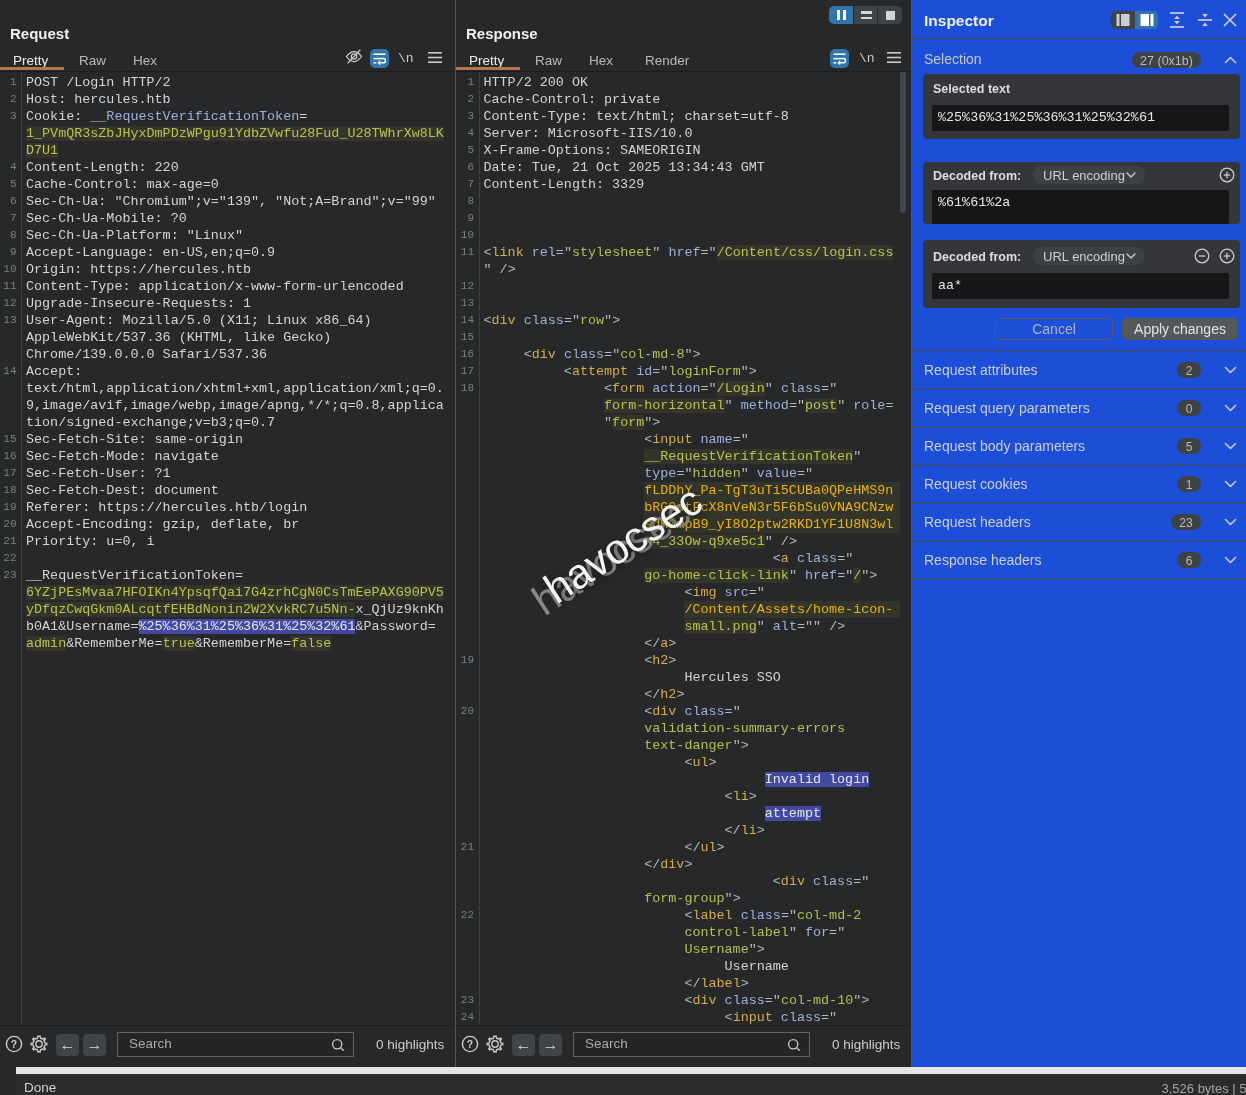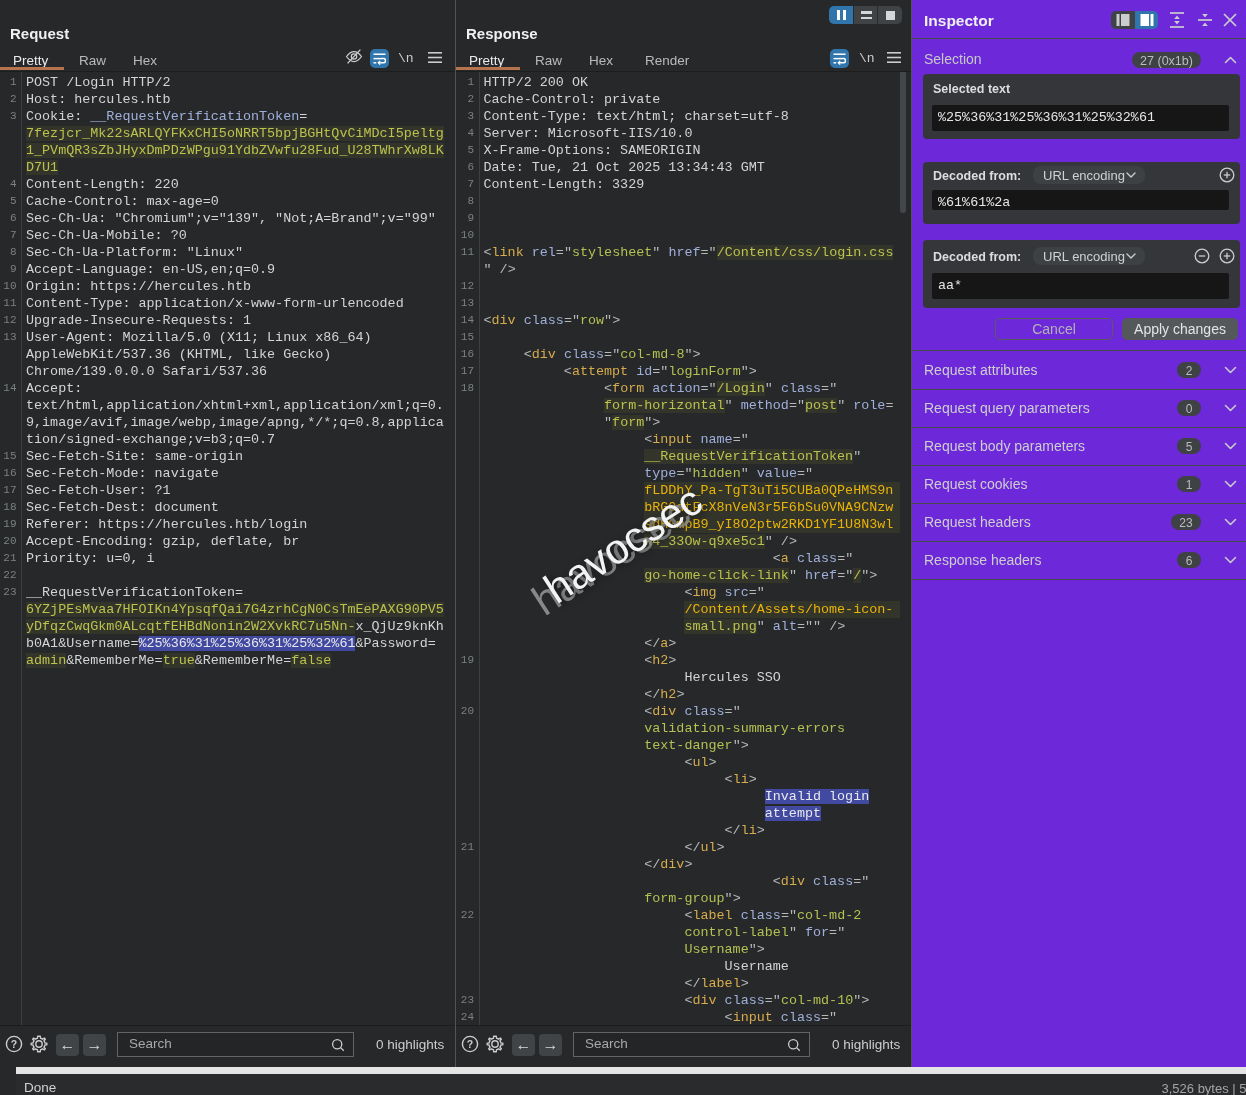--- a/index.html
+++ b/index.html
@@ -67,24 +67,20 @@
 <div class="crow">
             <span class="ln">2</span>
             <span class="ct">Host: hercules.htb</span>
           </div>
 <div class="crow">
             <span class="ln">3</span>
             <span class="ct">Cookie: <span class="b">__RequestVerificationToken</span>=</span>
           </div>
 <div class="crow">
             <span class="ln"></span>
-            <span class="ct"><span class="o">7fezjcr_Mk22sARLQYFKxCHI5oNRRT5bpjBGHtQvCiMDcI5peltg</span></span>
-          </div>
-<div class="crow">
-            <span class="ln"></span>
             <span class="ct"><span class="o">1_PVmQR3sZbJHyxDmPDzWPgu91YdbZVwfu28Fud_U28TWhrXw8LK</span></span>
           </div>
 <div class="crow">
             <span class="ln"></span>
             <span class="ct"><span class="o">D7U1</span></span>
           </div>
 <div class="crow">
             <span class="ln">4</span>
             <span class="ct">Content-Length: 220</span>
           </div>
@@ -425,25 +421,25 @@
 <div class="crow">
             <span class="ln"></span>
             <span class="ct">                    <span class="g">text-danger</span><span class="p">"</span><span class="p">&gt;</span></span>
           </div>
 <div class="crow">
             <span class="ln"></span>
             <span class="ct">                         <span class="p">&lt;</span><span class="t">ul</span><span class="p">&gt;</span></span>
           </div>
 <div class="crow">
             <span class="ln"></span>
+            <span class="ct">                                   <span class="sel">Invalid login</span></span>
+          </div>
+<div class="crow">
+            <span class="ln"></span>
             <span class="ct">                              <span class="p">&lt;</span><span class="t">li</span><span class="p">&gt;</span></span>
-          </div>
-<div class="crow">
-            <span class="ln"></span>
-            <span class="ct">                                   <span class="sel">Invalid login</span></span>
           </div>
 <div class="crow">
             <span class="ln"></span>
             <span class="ct">                                   <span class="sel">attempt</span></span>
           </div>
 <div class="crow">
             <span class="ln"></span>
             <span class="ct">                              <span class="p">&lt;/</span><span class="t">li</span><span class="p">&gt;</span></span>
           </div>
 <div class="crow">
@@ -528,21 +524,21 @@
         </div>
  <div style="width:24.3px;height:18px;background:#3f4345;position:relative;border-left:1px solid #2a2b2c">
           <div style="position:absolute;left:7px;top:5px;width:11px;height:2.5px;background:#d4d6d7"></div>
           <div style="position:absolute;left:7px;top:10.5px;width:11px;height:2.5px;background:#d4d6d7"></div>
         </div>
  <div style="width:24.4px;height:18px;background:#3f4345;position:relative;border-left:1px solid #2a2b2c">
           <div style="position:absolute;left:8px;top:4.5px;width:9px;height:9px;background:#d4d6d7"></div>
         </div>
 </div>
 </div>
-<div style="position:absolute;left:912px;top:0;width:334px;height:1067px;background:#6d28d9;overflow:hidden">
+<div style="position:absolute;left:912px;top:0;width:334px;height:1067px;background:#1d4ed8;overflow:hidden">
       <div style="position:absolute;left:12px;top:12px;font:bold 15.5px 'Liberation Sans';color:#eef0f1">Inspector</div>
       <div style="position:absolute;left:199px;top:11px;width:47px;height:18px;border-radius:5px;overflow:hidden;display:flex">
 <div style="width:23.5px;background:#3f4345;position:relative">
           <div style="position:absolute;left:5px;top:2px">
             <svg width="14" height="14" viewBox="0 0 14 14" style="" xmlns="http://www.w3.org/2000/svg">
               <rect x="0.5" y="1" width="3" height="12" fill="#cbcdce"></rect>
               <rect x="5" y="1" width="8.5" height="12" fill="#cbcdce"></rect>
             </svg>
           </div>
         </div>
@@ -600,21 +596,21 @@
             </svg>
           </div>
         </div>
         <div style="position:absolute;left:296px;top:5px">
           <svg width="16" height="16" viewBox="0 0 16 16" style="" xmlns="http://www.w3.org/2000/svg">
             <circle cx="8" cy="8" r="6.8" fill="none" stroke="#cbcdce" stroke-width="1.3"></circle>
             <line x1="4.8" y1="8" x2="11.2" y2="8" stroke="#cbcdce" stroke-width="1.3"></line>
             <line x1="8" y1="4.8" x2="8" y2="11.2" stroke="#cbcdce" stroke-width="1.3"></line>
           </svg>
         </div>
-        <div style="position:absolute;left:9px;top:28px;width:297px;height:20px;background:#161617;border-radius:2px">
+        <div style="position:absolute;left:9px;top:28px;width:297px;height:34px;background:#161617;border-radius:2px">
           <span style="position:absolute;left:6px;top:5px;font:13.4px 'Liberation Mono';color:#e6e7e8">%61%61%2a</span>
         </div>
       </div>
       <div style="position:absolute;left:11px;top:240px;width:317px;height:68px;background:#343639;border-radius:4px">
         <div style="position:absolute;left:10px;top:10px;font:bold 12.5px 'Liberation Sans';color:#dcdddf">Decoded from:</div>
         <div style="position:absolute;left:110px;top:7px;width:112px;height:18px;background:#3e4144;border-radius:8px">
 <span style="position:absolute;left:10px;top:2px;font:13px 'Liberation Sans';color:#cfd0d2">URL encoding</span>
 <div style="position:absolute;right:9px;top:6px">
             <svg width="10" height="6" viewBox="0 0 10 6" style="" xmlns="http://www.w3.org/2000/svg">
               <polyline points="1,1 5,5 9,1" fill="none" stroke="#c8cacb" stroke-width="1.4" stroke-linecap="round" stroke-linejoin="round"></polyline>

